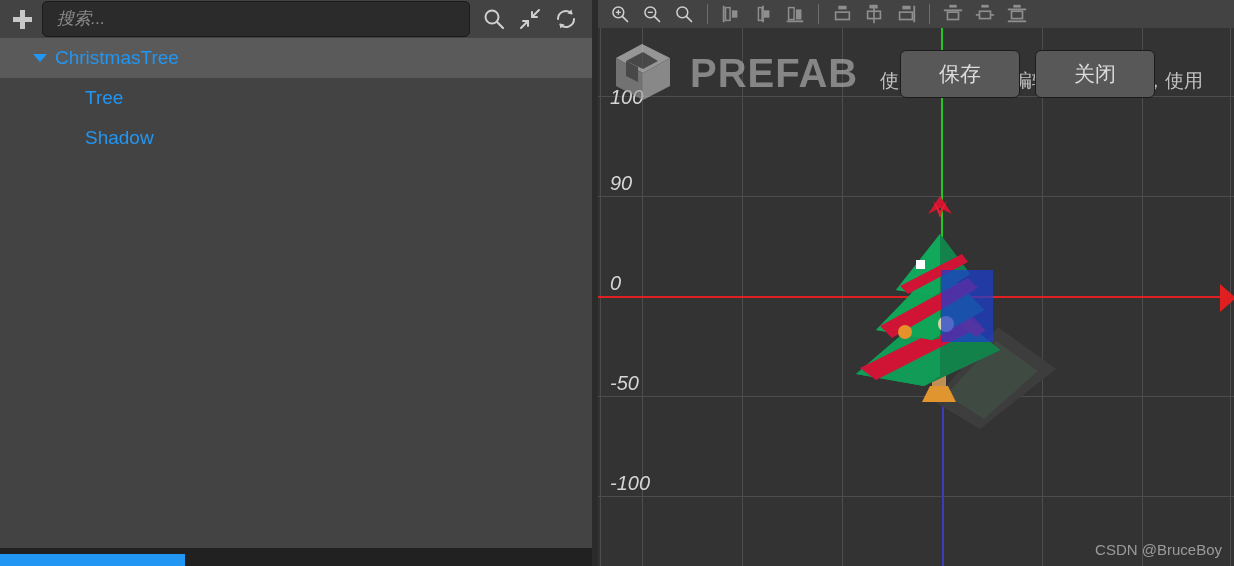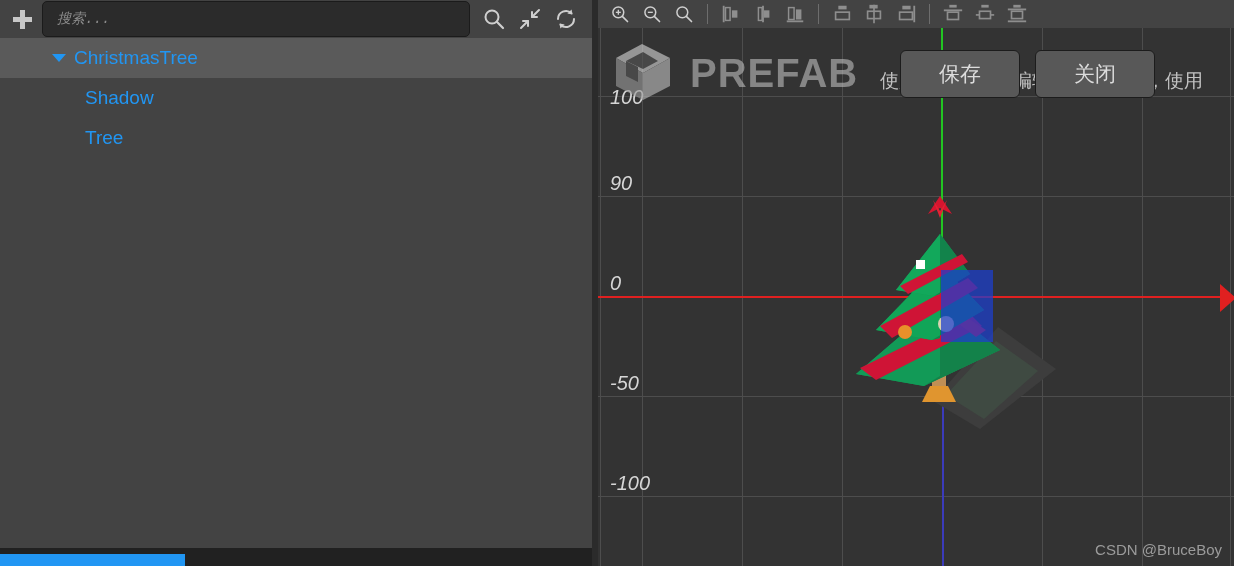--- a/index.html
+++ b/index.html
@@ -64,23 +64,23 @@
     align-items: center;
     padding: 0 12px;
     margin-right: 6px;
   }
   #search-input {
     width: 100%;
     background: transparent;
     border: none;
     outline: none;
     color: #d2d2d2;
-    font-size: 14px;
+    font-size: 17px;
     font-style: italic;
-    font-family: Liberation Mono, monospace;
+    font-family: Liberation Sans, sans-serif;
   }
   #search-input::placeholder {
     color: #8b8b8b;
     font-style: italic;
   }
   .tb-icon {
     width: 36px; height: 32px;
     flex: 0 0 auto;
     display: flex;
     align-items: center;
@@ -111,21 +111,21 @@
     background: #5a5a5a;
   }
   .tree-row .caret {
     width: 0; height: 0;
     border-left: 7px solid transparent;
     border-right: 7px solid transparent;
     border-top: 8px solid #2196f3;
     margin-right: 8px;
     flex: 0 0 auto;
   }
-  .depth-0 { padding-left: 52px; }
+  .depth-0 { padding-left: 33px; }
   .depth-1 { padding-left: 85px; }
 
   
   #left-bottom {
     position: absolute;
     left: 0; bottom: 0;
     width: 592px;
     height: 18px;
     background: #212121;
   }
@@ -358,24 +358,24 @@
         </svg>
       </div>
     </div>
 
     <div id="tree">
         <div class="tree-row depth-0 selected">
           <span class="caret"></span>
           <span>ChristmasTree</span>
         </div>
         <div class="tree-row depth-1">
-          <span>Shadow</span>
+          <span>Tree</span>
         </div>
         <div class="tree-row depth-1">
-          <span>Tree</span>
+          <span>Shadow</span>
         </div>
       </div>
 
     <div id="left-bottom">
       <div id="left-hscroll"></div>
     </div>
   </div>
 
   <div id="left-panel-divider"></div>
 

